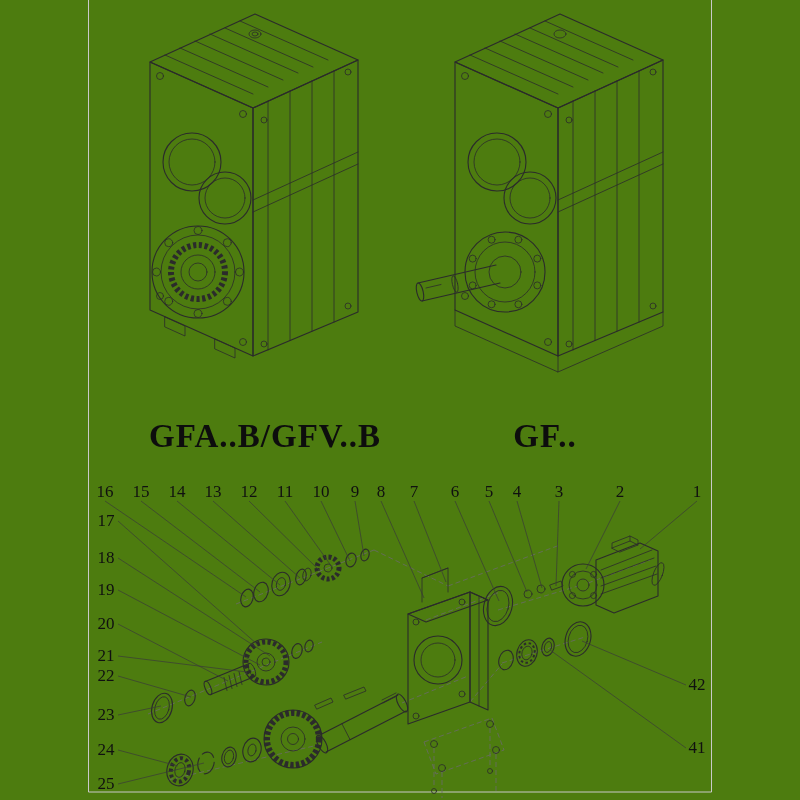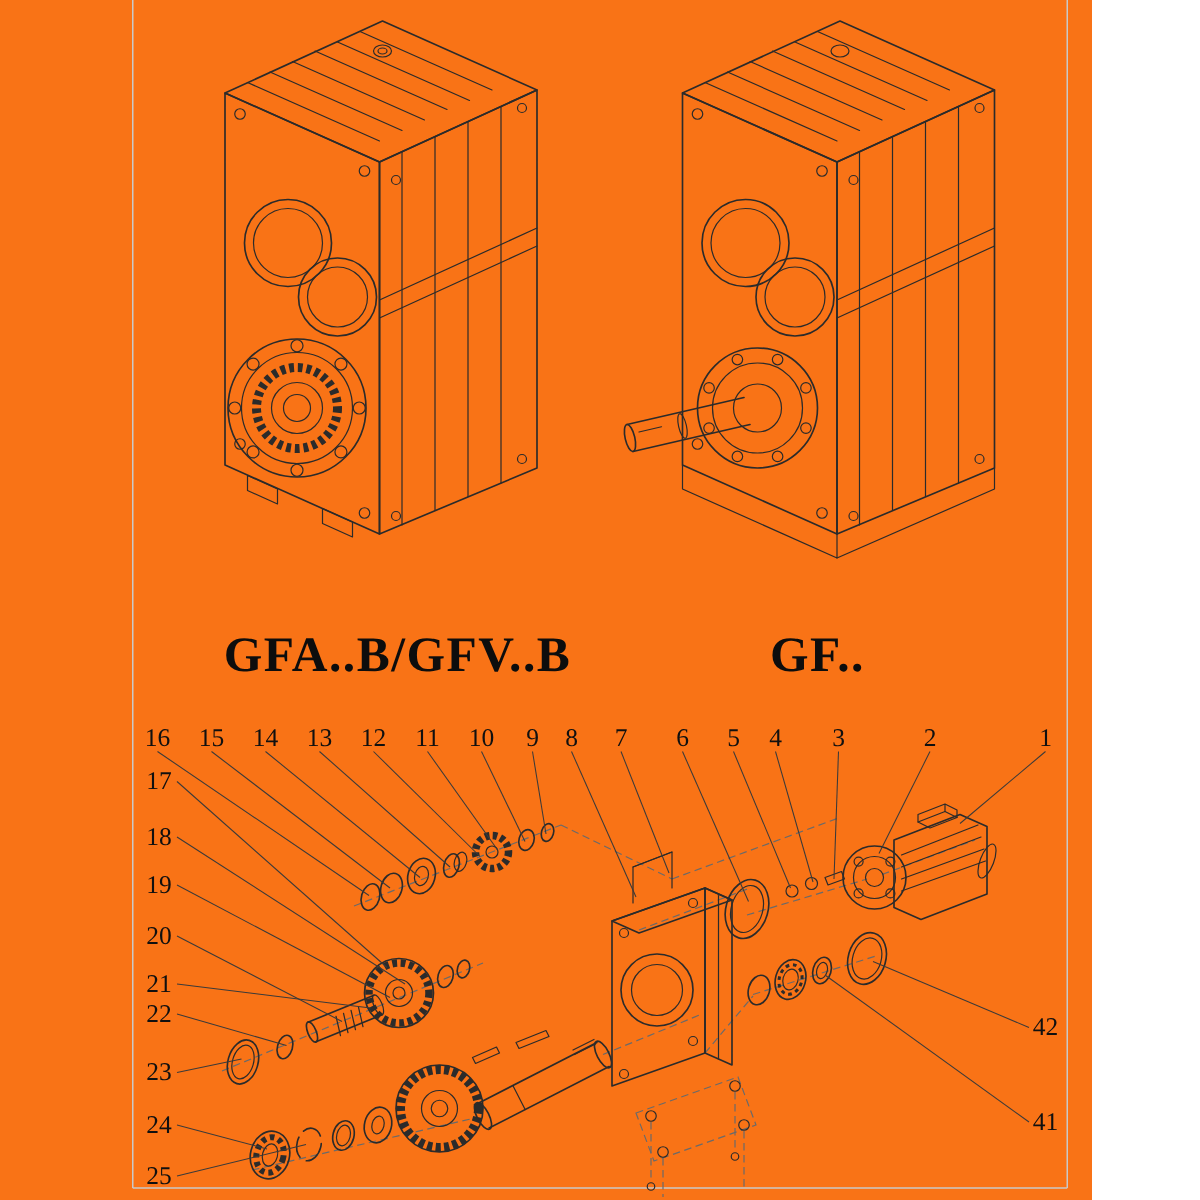--- a/index.html
+++ b/index.html
@@ -1,16 +1,16 @@
 <!DOCTYPE html>
 <html><head>
 <meta charset="utf-8">
 <style>
   html,body{margin:0;padding:0;background:#ffffff;}
-  #canvas{position:relative;width:728px;height:800px;background:#f97316;overflow:hidden;
+  #canvas{position:relative;width:800px;height:800px;background:#4d7c0f;overflow:hidden;
           font-family:"Liberation Serif",serif;}
   svg{position:absolute;left:0;top:0;}
   .ink{fill:none;stroke:#2b2b2b;stroke-width:1.1;stroke-linejoin:round;stroke-linecap:round;}
   .ink2{fill:none;stroke:#2b2b2b;stroke-width:0.8;stroke-linejoin:round;stroke-linecap:round;}
   .leader{fill:none;stroke:#3a3a3a;stroke-width:0.7;}
   .dash{fill:none;stroke:#6a6a6a;stroke-width:0.8;stroke-dasharray:5 3;}
   .teeth{fill:none;stroke:#2b2b2b;}
   .frameln{stroke:#c9c9c9;stroke-width:1;}
   .partnum{font-family:"Liberation Serif",serif;font-size:17px;fill:#101010;}
   .model{font-family:"Liberation Serif",serif;font-size:33px;font-weight:bold;fill:#0d0d0d;letter-spacing:1px;}

